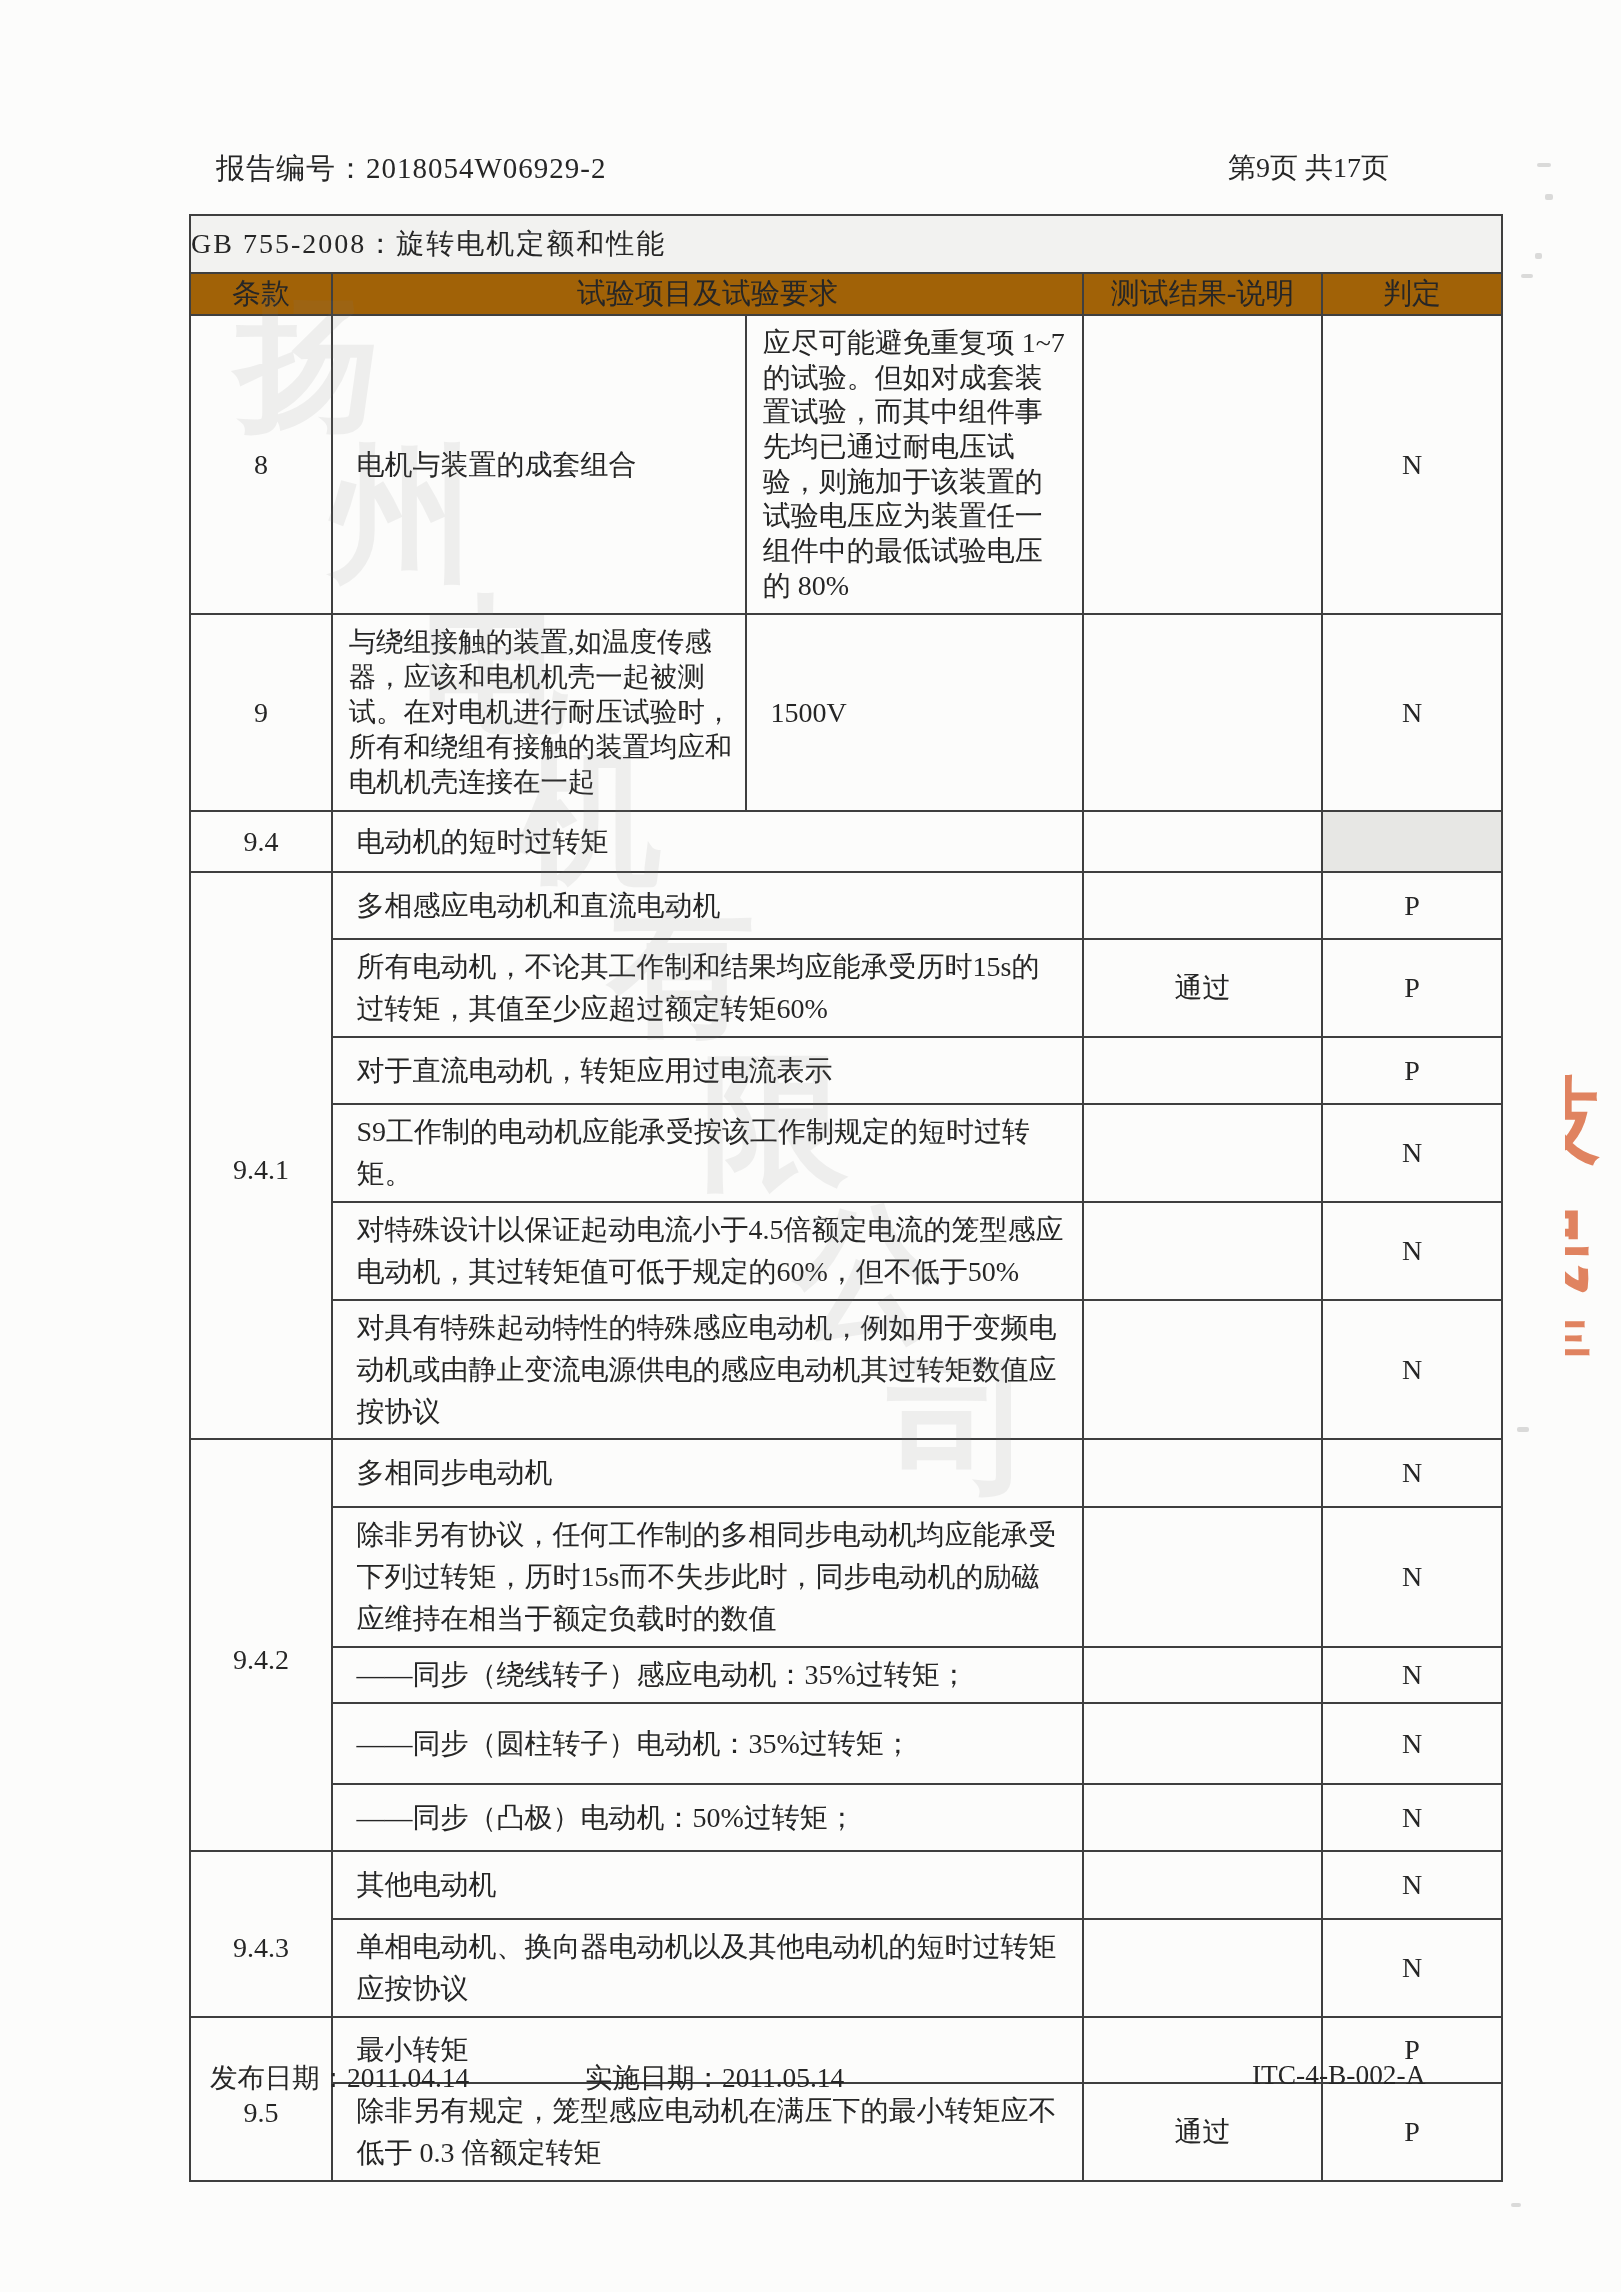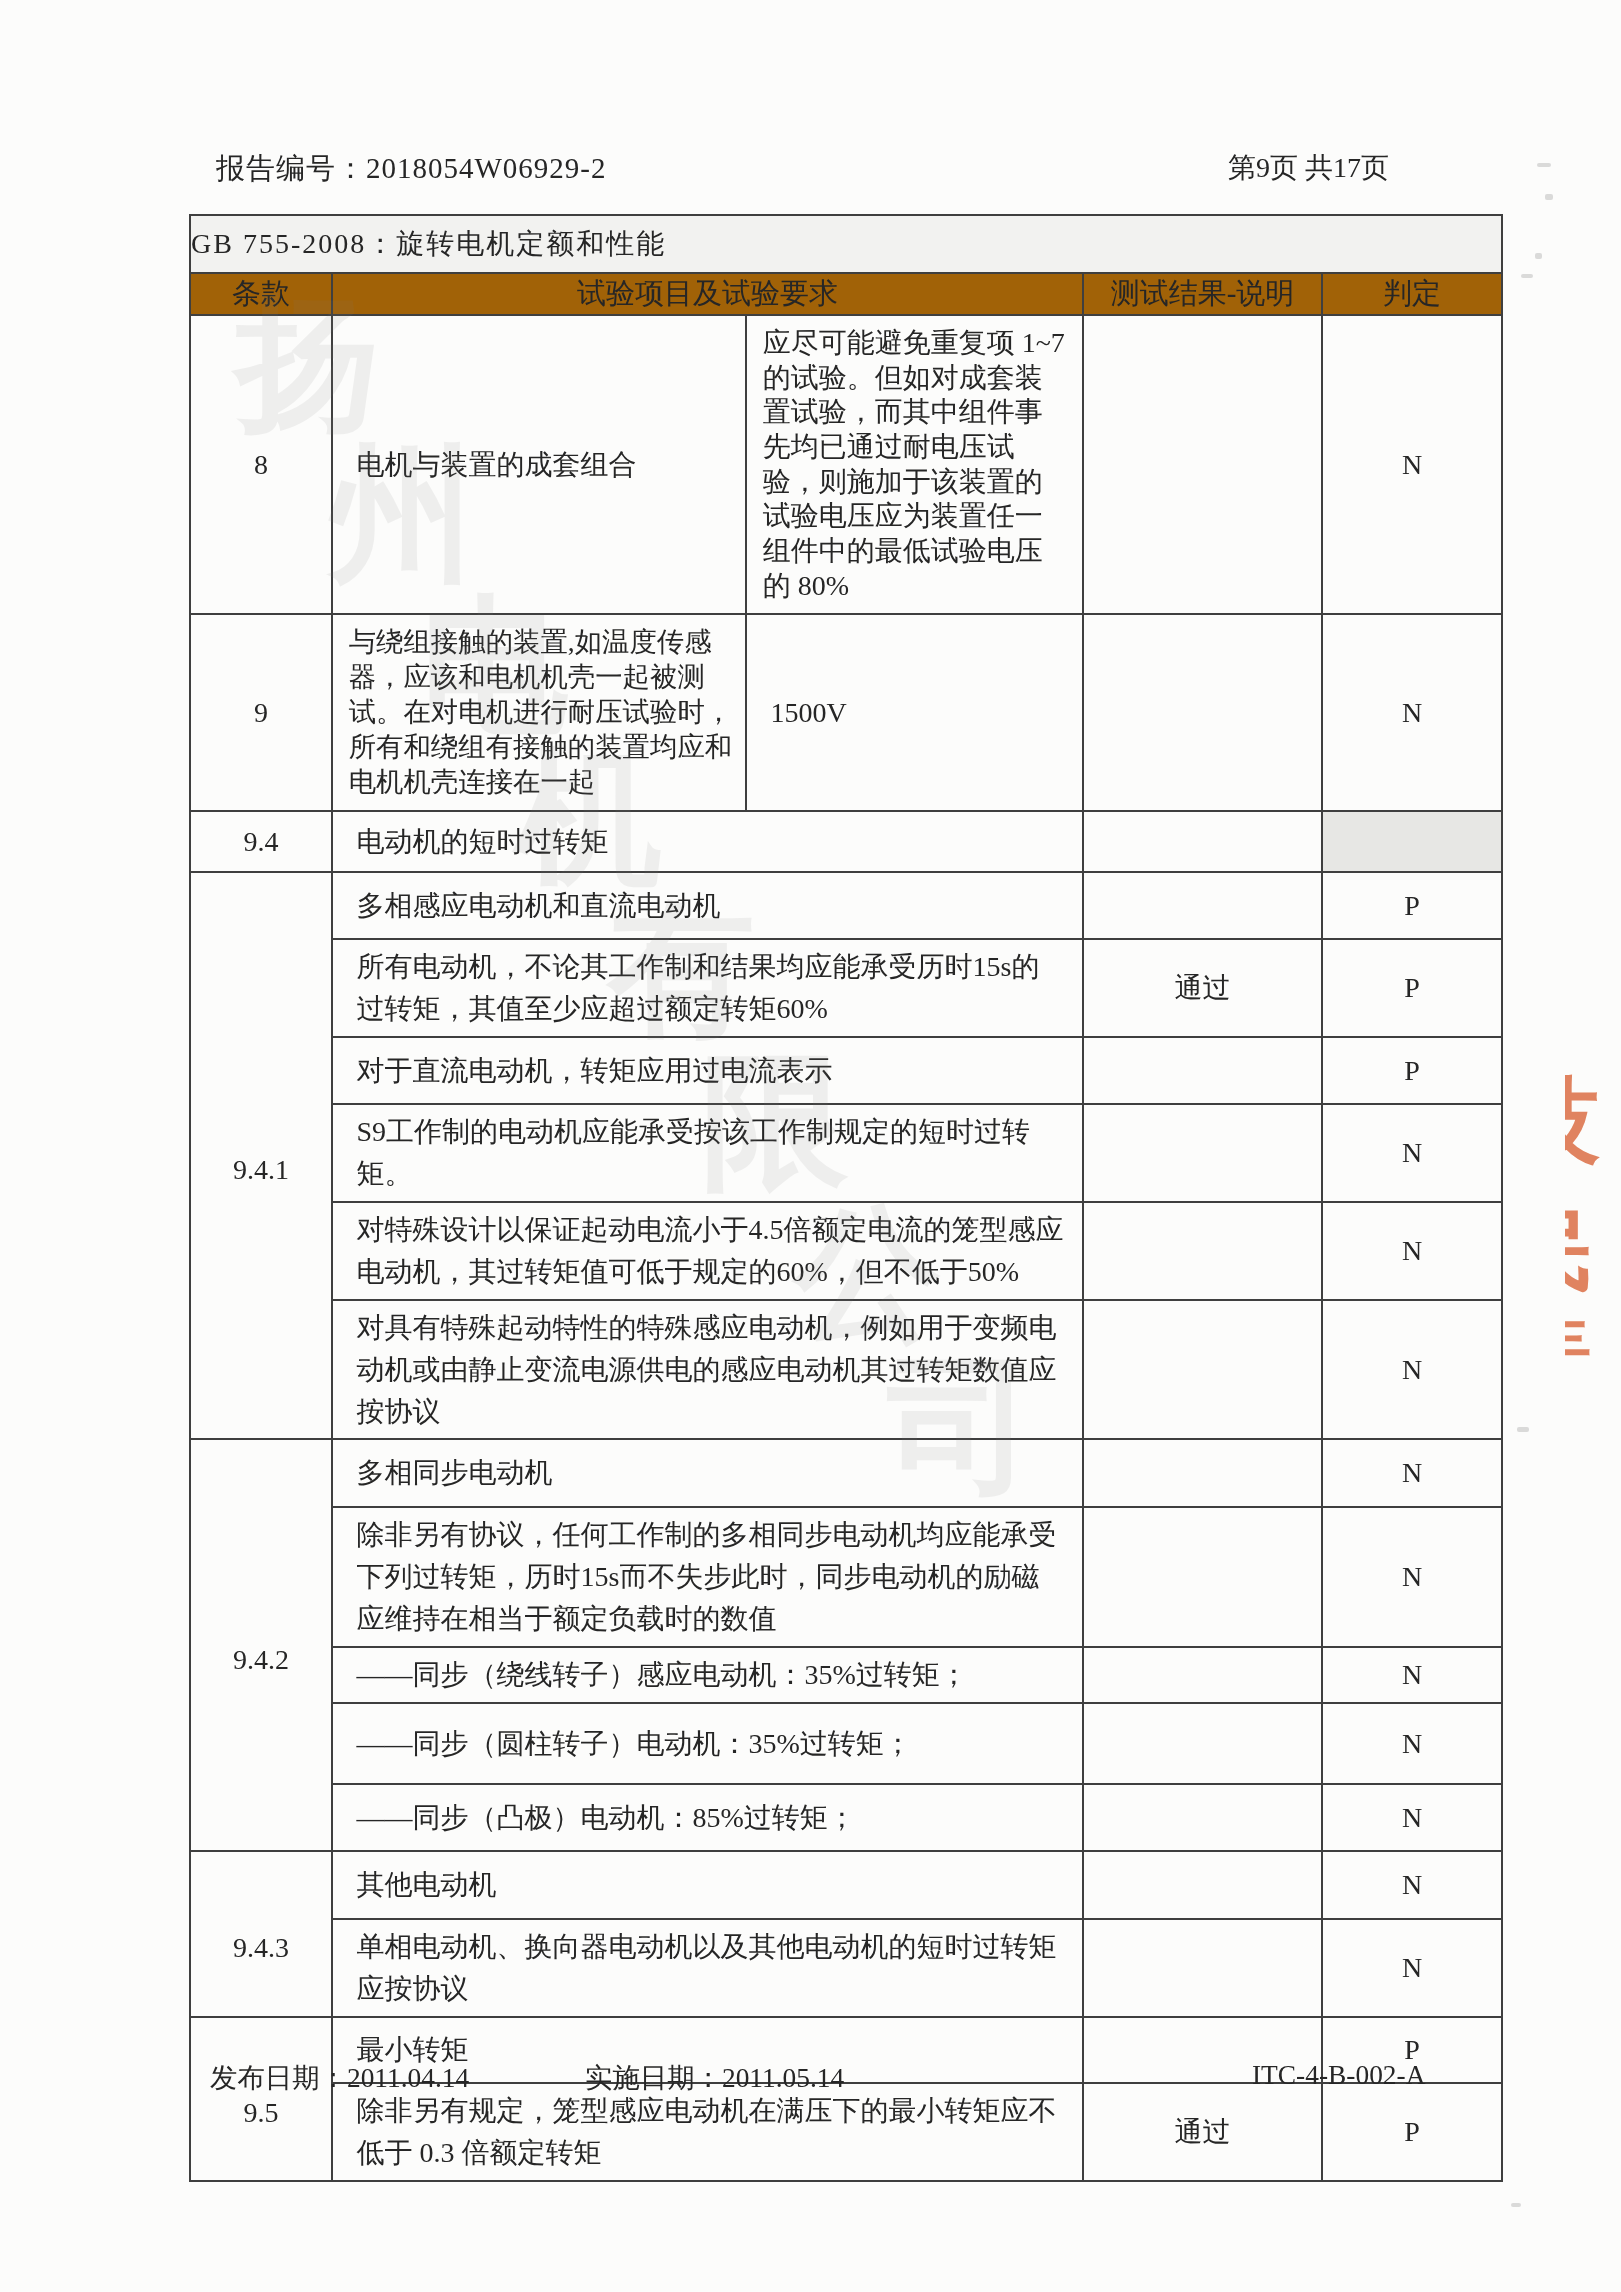--- a/index.html
+++ b/index.html
@@ -162,21 +162,21 @@
         <td colspan="2" class="text-cell">——同步（绕线转子）感应电动机：35%过转矩；</td>
         <td class="result-cell"></td>
         <td class="verdict-cell">N</td>
       </tr>
       <tr style="height:81px">
         <td colspan="2" class="text-cell">——同步（圆柱转子）电动机：35%过转矩；</td>
         <td class="result-cell"></td>
         <td class="verdict-cell">N</td>
       </tr>
       <tr style="height:67px">
-        <td colspan="2" class="text-cell">——同步（凸极）电动机：85%过转矩；</td>
+        <td colspan="2" class="text-cell">——同步（凸极）电动机：50%过转矩；</td>
         <td class="result-cell"></td>
         <td class="verdict-cell">N</td>
       </tr>
 
       <tr style="height:68px" class="sec">
         <td rowspan="2" class="clause-group">9.4.3</td>
         <td colspan="2" class="text-cell">其他电动机</td>
         <td class="result-cell"></td>
         <td class="verdict-cell">N</td>
       </tr>

